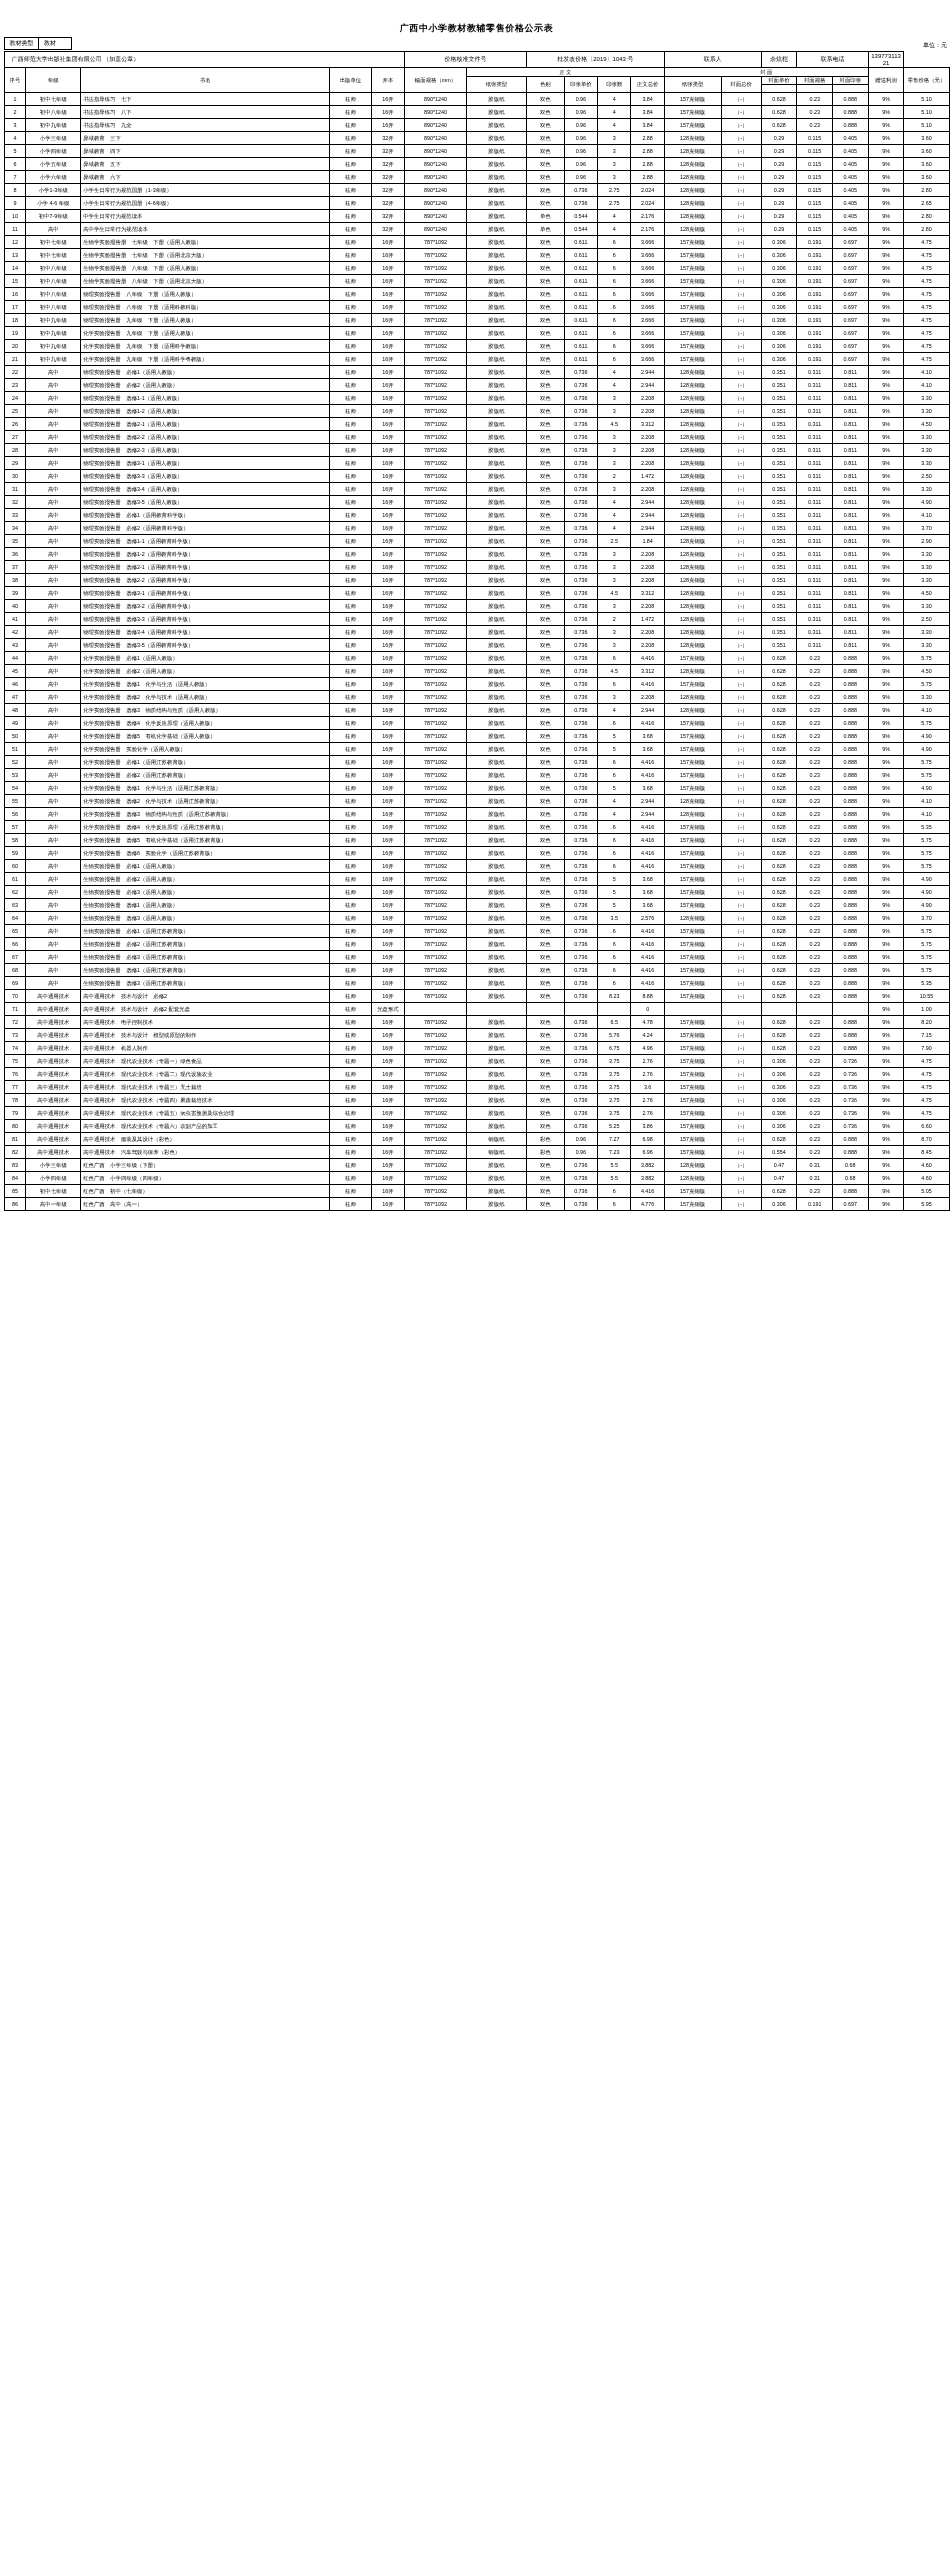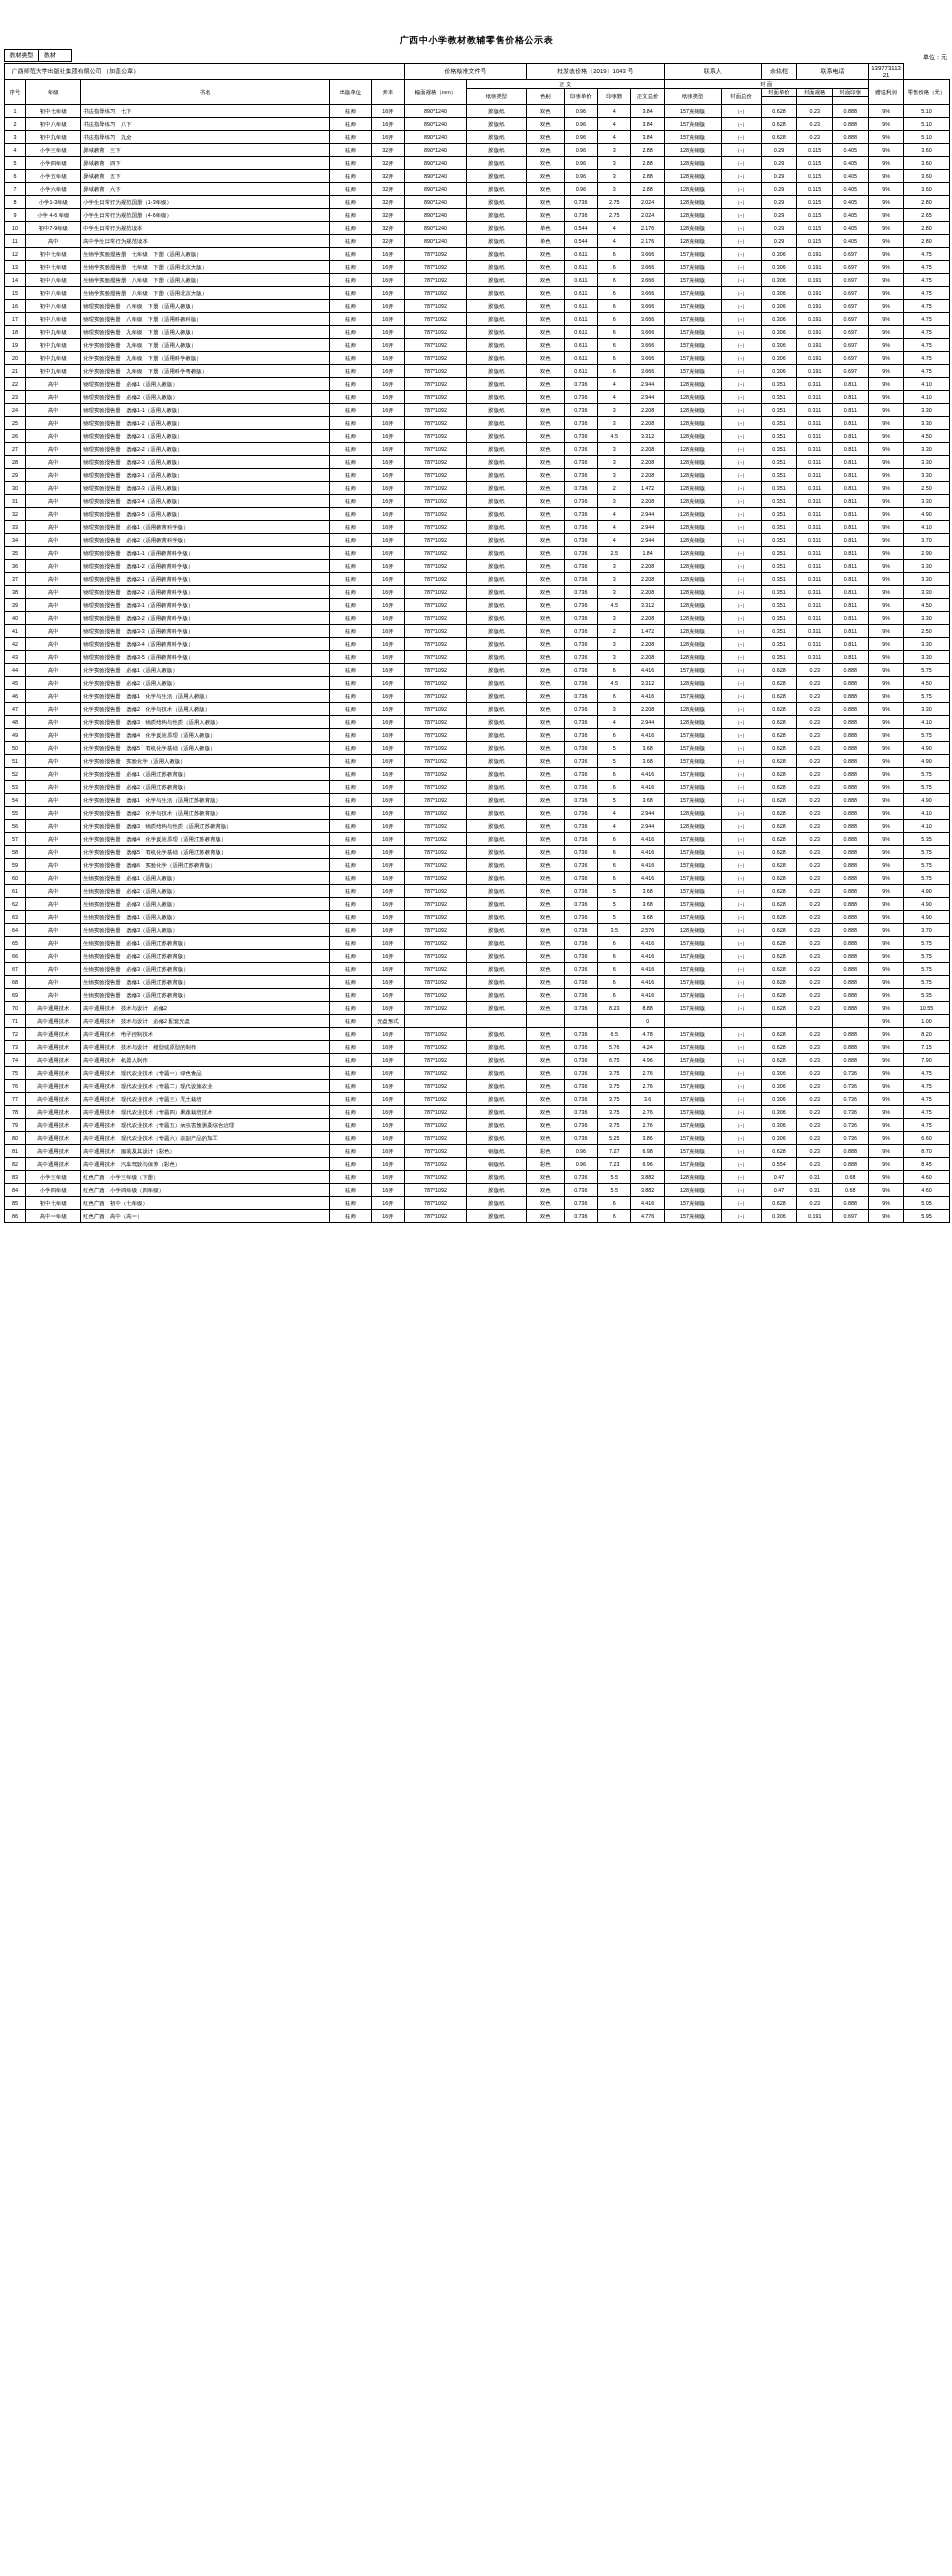--- a/index.html
+++ b/index.html
@@ -1,18 +1,18 @@
 <!DOCTYPE html>
 <html style="font-size:9.5px"><head>
 <meta charset="utf-8">
 <style>
   html,body{margin:0;padding:0;background:#ffffff;}
   body{font-family:"Liberation Sans","DejaVu Sans",sans-serif;color:#000;}
   .page{width:953px;position:relative;}
-  .title{text-align:center;font-size:9px;font-weight:bold;letter-spacing:0.6px;padding-top:2px;padding-bottom:2.4px;margin-top:32px;}
+  .title{text-align:center;font-size:9px;font-weight:bold;letter-spacing:0.6px;padding-top:22px;padding-bottom:2.4px;}
   .meta-row{display:flex;align-items:flex-end;font-size:6px;padding:0 3.6px 1.2px 3.6px;}
   .meta-left{display:flex;align-items:center;gap:0;}
   .meta-box{border:0.6px solid #000;padding:0.6px 4.8px;font-size:6px;}
   .meta-val{border:0.6px solid #000;border-left:none;padding:0.6px 15.5px 0.6px 4.8px;font-size:6px;}
   .meta-right{margin-left:auto;font-size:6px;padding-right:2.4px;}
   table{border-collapse:collapse;width:946px;margin:0 3.6px 3.6px 3.6px;table-layout:fixed;}
   td,th{border:0.6px solid #000;font-size:5.4px;line-height:1.15;padding:0.6px 1.2px;vertical-align:middle;text-align:center;word-break:break-all;}
   .hdr td{font-size:5.4px;font-weight:normal;}
   .lft{text-align:left;padding-left:1.8px;}
   .tall{height:13px;}

